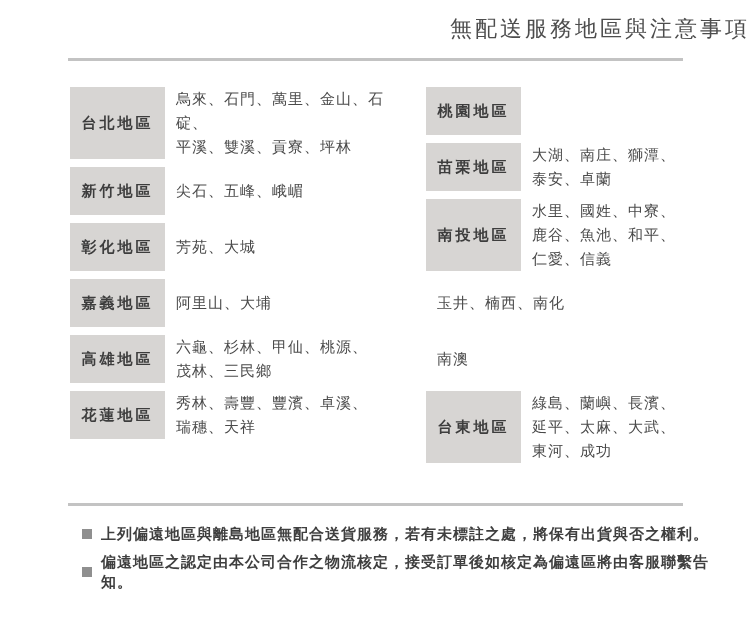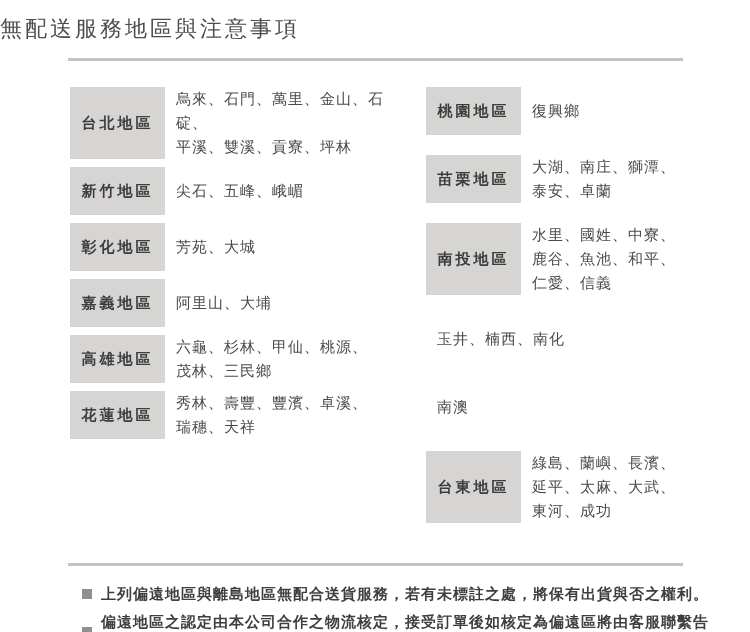--- a/index.html
+++ b/index.html
@@ -9,41 +9,42 @@
   }
   body {
     width: 750px;
     height: 632px;
     background: #ffffff;
     overflow: hidden;
     font-family: "Liberation Sans", "DejaVu Sans", sans-serif;
   }
   .page-title {
     margin: 16px 0 0 0;
-    text-align: left;
+    text-align: right;
     font-size: 22px;
     line-height: 26px;
     font-weight: 500;
     letter-spacing: 3px;
     color: #4d4d4d;
+    padding-left: 24px;
   }
   .divider {
     width: 615px;
     height: 3px;
     background: #c3c3c3;
     margin: 16px auto 0 auto;
   }
   .content {
     display: flex;
     padding: 26px 0 0 70px;
     gap: 24px;
   }
   .col { display: flex; flex-direction: column; }
   .col-left  { width: 332px; }
-  .col-right { width: 272px; gap: 12px; }
+  .col-right { width: 272px; }
   .row {
     display: flex;
     align-items: stretch;
     min-height: 48px;
     margin-bottom: 8px;
   }
   .region-label {
     flex: 0 0 95px;
     width: 95px;
     background: #d7d5d3;
@@ -126,21 +127,20 @@
       <div class="row">
         <div class="region-label">花蓮地區</div>
         <div class="region-areas">秀林、壽豐、豐濱、卓溪、
 瑞穗、天祥</div>
       </div>
     </div>
 
     <div class="col col-right">
       <div class="row">
         <div class="region-label">桃園地區</div>
-        <div class="region-areas">復興鄉</div>
       </div>
       <div class="row">
         <div class="region-label">苗栗地區</div>
         <div class="region-areas">大湖、南庄、獅潭、
 泰安、卓蘭</div>
       </div>
       <div class="row">
         <div class="region-label">南投地區</div>
         <div class="region-areas">水里、國姓、中寮、
 鹿谷、魚池、和平、

